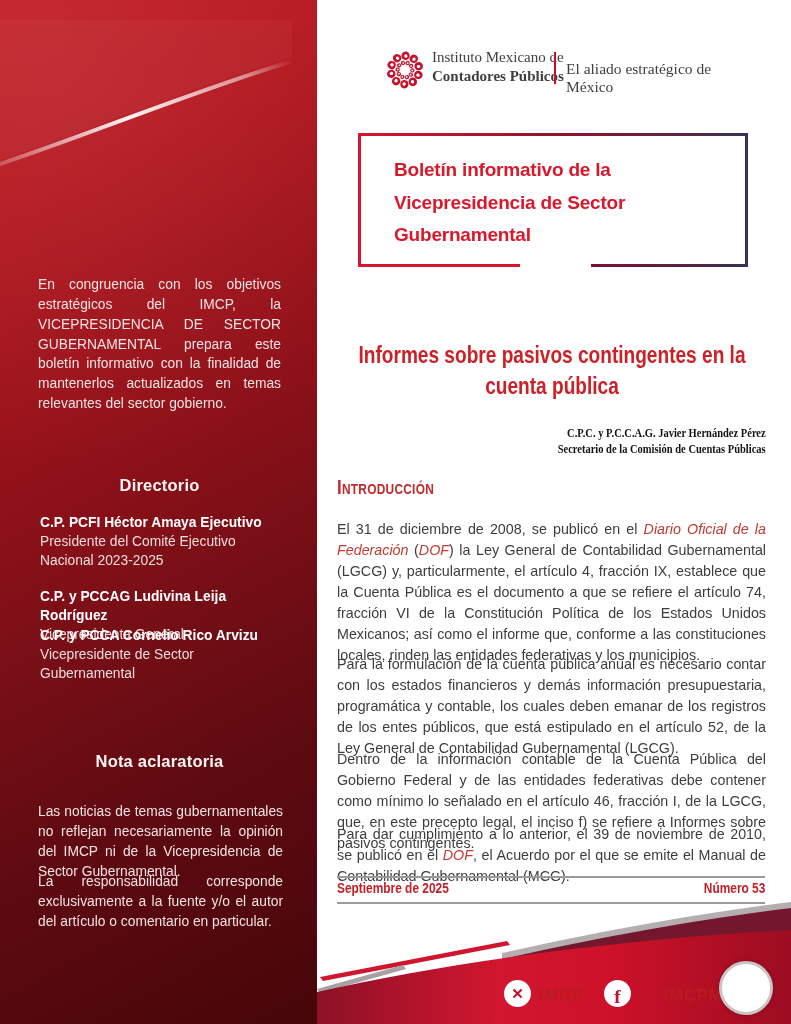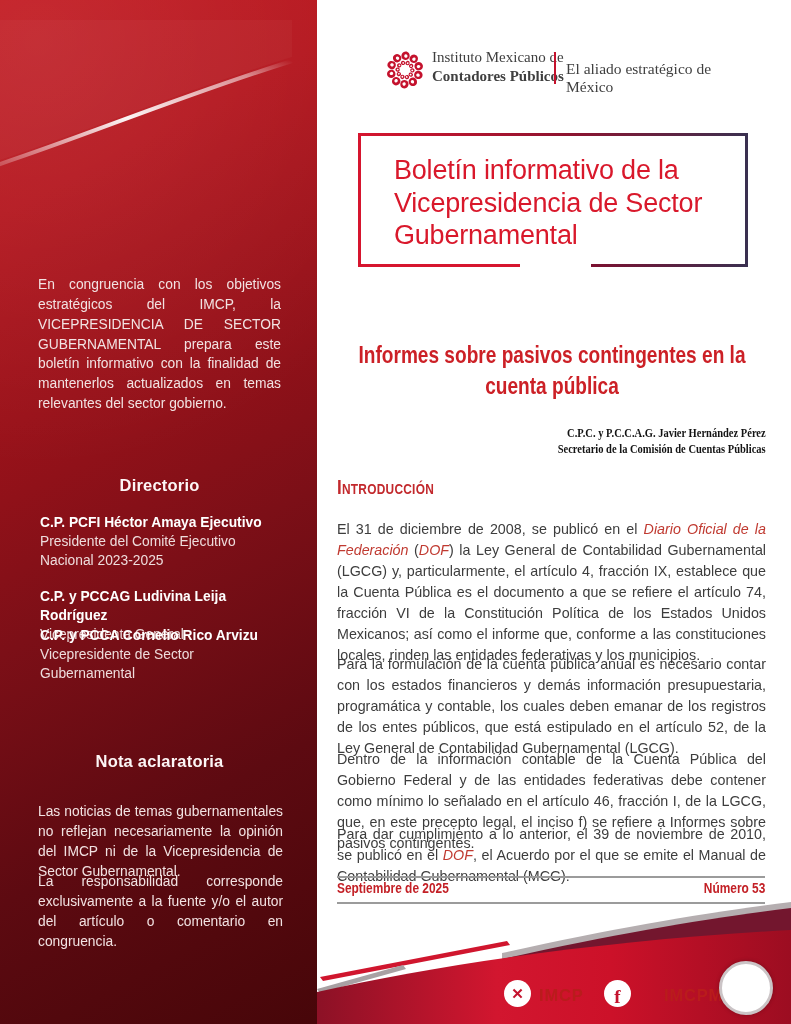--- a/index.html
+++ b/index.html
@@ -42,21 +42,21 @@
   
   .tbox{position:absolute;left:358px;top:133px;width:390px;height:134px;}
   .tbox .bt{position:absolute;left:0;right:0;top:0;height:3px;
     background:linear-gradient(to right,#d6152e,#8c1430 55%,#3a3050);}
   .tbox .bl{position:absolute;left:0;top:0;bottom:0;width:3px;background:#d6152e;}
   .tbox .br{position:absolute;right:0;top:0;bottom:0;width:3px;background:#3a3050;}
   .tbox .bbl{position:absolute;left:0;bottom:0;width:162px;height:3px;background:#d6152e;}
   .tbox .bbr{position:absolute;right:0;bottom:0;width:157px;height:3px;
     background:linear-gradient(to right,#7c1030,#3a3050);}
   .tbox .ttl{position:absolute;left:36px;top:21px;width:320px;
-    color:#d9182b;font-size:27px;font-weight:normal;line-height:32.5px;letter-spacing:-0.2px;}
+    color:#d9182b;font-size:19px;font-weight:bold;line-height:32.5px;letter-spacing:-0.2px;}
   
   .article-title{position:absolute;left:337px;top:339px;width:429px;text-align:center;}
   .article-title .cond{display:block;width:540px;margin-left:-55px;
     transform:scaleX(0.795);transform-origin:50% 0;
     color:#cc2026;font-size:24px;font-weight:bold;line-height:31px;}
   .byline{position:absolute;left:337px;top:426px;width:429px;text-align:right;
     color:#141414;font-size:12.5px;font-weight:bold;line-height:15.5px;font-family:Liberation Serif, serif;}
   .byline .cond{display:inline-block;transform:scaleX(0.84);transform-origin:100% 0;}
   .section-h{position:absolute;left:337px;top:476px;
     color:#c2282c;font-size:20px;font-weight:bold;font-variant:small-caps;
@@ -117,21 +117,21 @@
       <div class="name">C.P. y PCCAG Ludivina Leija Rodríguez</div>
       <div class="role">Vicepresidenta General</div>
     </div>
     <div class="member m3">
       <div class="name">C.P. y PCCA Cornelio Rico Arvizu</div>
       <div class="role">Vicepresidente de Sector Gubernamental</div>
     </div>
 
     <div class="sb-h sb-note-title">Nota aclaratoria</div>
     <p class="sb-note-p np1">Las noticias de temas gubernamentales no reflejan necesariamente la opinión del IMCP ni de la Vicepresidencia de Sector Gubernamental.</p>
-    <p class="sb-note-p np2">La responsabilidad corresponde exclusivamente a la fuente y/o el autor del artículo o comentario en congruencia.</p>
+    <p class="sb-note-p np2">La responsabilidad corresponde exclusivamente a la fuente y/o el autor del artículo o comentario en particular.</p>
   </aside>
 
   <svg class="logo-icon" width="42" height="42" viewBox="-20 -20 40 40">
     <g fill="#c4122d" fill-rule="evenodd">
       <g id="ring">
         <path id="petal" d="M-1.6,-17 C2,-18.8 5,-16 4.4,-12.6 C3.9,-9.9 0.6,-8.7 -1.7,-10.2 C-3.8,-11.5 -4.1,-15 -1.6,-17 Z M0.4,-14.9 C-0.9,-14.4 -1.1,-12.7 -0.1,-11.9 C1,-11.1 2.6,-12 2.4,-13.3 C2.3,-14.5 1.4,-15.3 0.4,-14.9 Z"></path>
         <use href="#petal" transform="rotate(36)"></use>
         <use href="#petal" transform="rotate(72)"></use>
         <use href="#petal" transform="rotate(108)"></use>
         <use href="#petal" transform="rotate(144)"></use>

